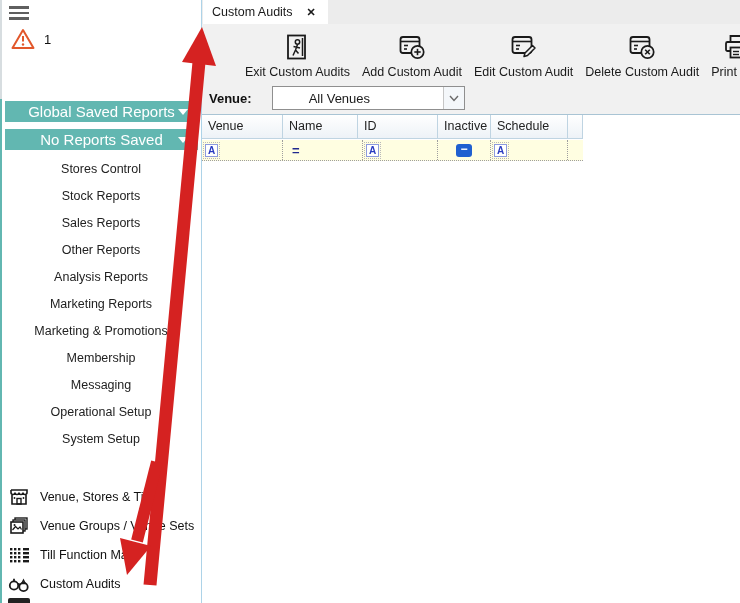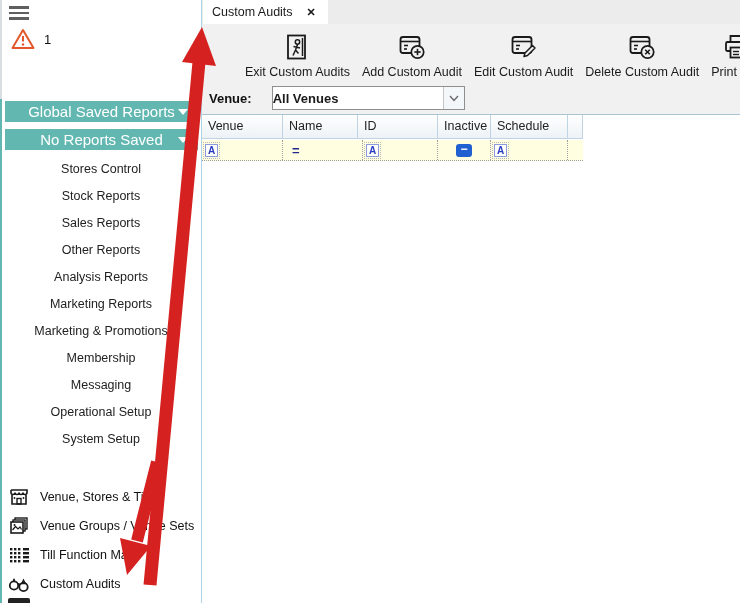--- a/index.html
+++ b/index.html
@@ -50,21 +50,21 @@
   #toolbar-buttons { position:absolute; left:4px; top:6px; display:flex; align-items:flex-start;margin-left:33px; }
   .tb-btn { display:flex; flex-direction:column; align-items:center; padding:2px 6px;
     cursor:pointer; }
   .tb-btn svg { margin-bottom:3px; }
   .tb-btn .tb-label { font-size:12.5px; color:#1a1a1a; white-space:nowrap; }
 
   #venue-row { position:absolute; left:7px; top:62px; display:flex; align-items:center; gap:20px; }
   #venue-label { font-size:13px; font-weight:bold; color:#111; }
   #venue-combo { width:193px; height:24px; background:#fff; border:1px solid #8f8f8f;
     display:flex; align-items:center; position:relative; cursor:pointer; }
-  #venue-value { font-size:13px; font-weight:bold; flex:1; }
+  #venue-value { font-size:13px; font-weight:normal; flex:1;margin-left:36px; }
   #venue-combo .combo-btn { width:21px; height:22px; border-left:1px solid #c6c6c6;
     background:#f4f7fa; display:flex; align-items:center; justify-content:center; }
 
   
   #grid-topline { left:202px; top:114px; width:538px; height:1px; background:#a9c4d4; }
   #header-row { left:202px; top:115px; height:24px; display:flex; }
   .hdr-cell { height:24px; line-height:23px; font-size:12.5px; color:#222;
     padding-left:6px; background:linear-gradient(#ffffff, #edf2f7);
     border-right:1px solid #bfd4e2; border-bottom:1px solid #bfd4e2; cursor:pointer; }
   #filter-row { left:202px; top:140px; height:21px; display:flex; background:#fffee1;

